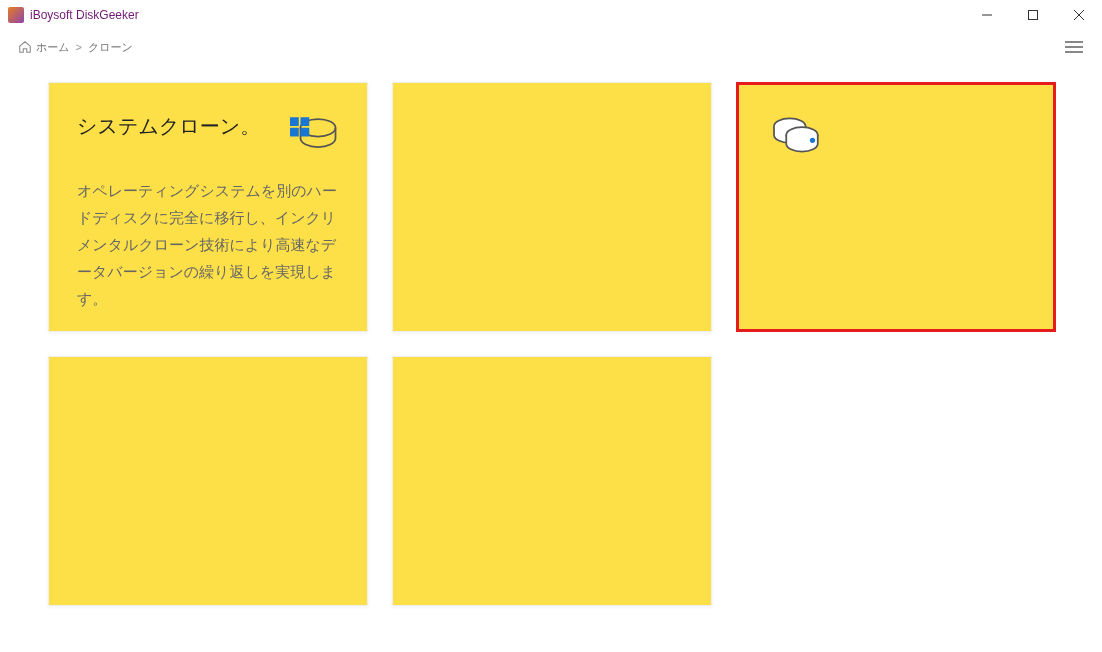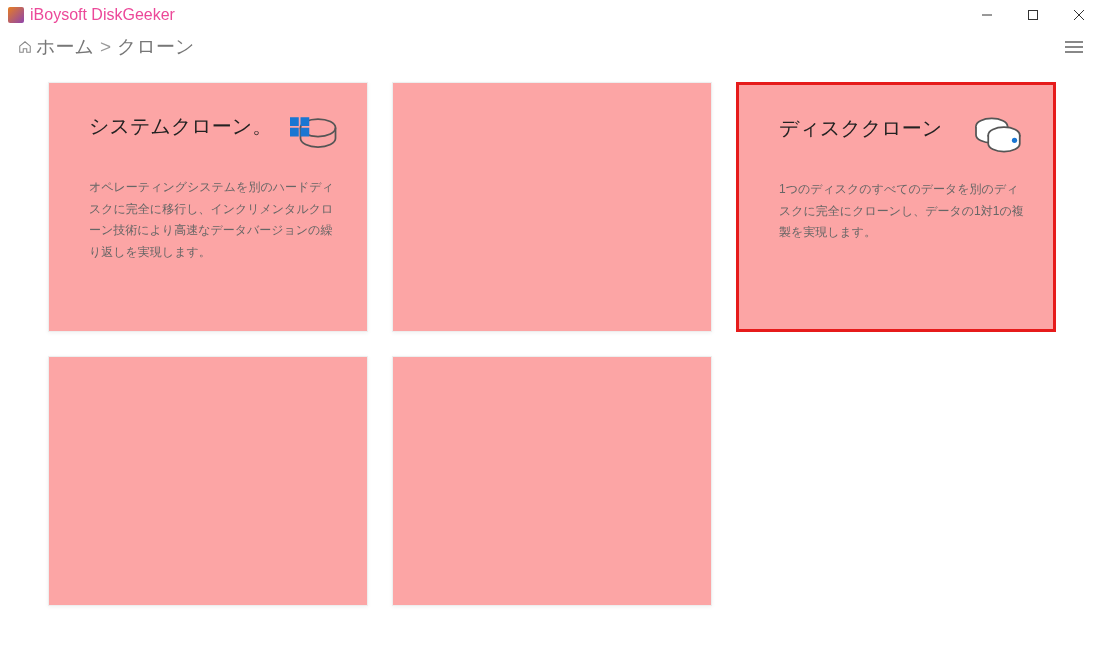--- a/index.html
+++ b/index.html
@@ -18,43 +18,43 @@
   border-bottom: 1px solid transparent;
 }
 .titlebar .app-icon {
   width: 16px;
   height: 16px;
   margin-right: 6px;
   background: linear-gradient(135deg, #e67e22, #8e44ad);
   border-radius: 2px;
 }
 .titlebar .title {
-  font-size: 16px;
-  color: #ec4899;
+  font-size: 12px;
+  color: #701a75;
 }
 .titlebar .window-controls {
   margin-left: auto;
   display: flex;
 }
 .titlebar .wc {
   width: 46px;
   height: 30px;
   display: flex;
   align-items: center;
   justify-content: center;
   cursor: pointer;
 }
 .titlebar .wc svg { width: 10px; height: 10px; }
 .topbar {
   height: 34px;
   display: flex;
   align-items: center;
   padding: 0 18px;
   color: #888;
-  font-size: 19px;
+  font-size: 11px;
 }
 .topbar .home-icon {
   width: 14px; height: 14px; margin-right: 4px;
   display: inline-flex; align-items: center; justify-content: center;
 }
 .topbar .crumb { color: #777; }
 .topbar .sep { margin: 0 6px; color: #999; }
 .topbar .hamburger {
   margin-left: auto;
   width: 20px; height: 20px;
@@ -62,24 +62,24 @@
   cursor: pointer;
 }
 .topbar .hamburger svg { width: 18px; height: 14px; }
 .content {
   padding: 18px 48px;
   display: grid;
   grid-template-columns: repeat(3, 320px);
   gap: 24px;
 }
 .card {
-  background: #fca5a5;
+  background: #fde047;
   border: 1px solid #eee;
   box-shadow: 0 1px 4px rgba(0,0,0,0.06);
-  padding: 28px 28px 28px 40px;
+  padding: 28px 28px 28px 28px;
   height: 250px;
   position: relative;
   cursor: pointer;
 }
 .card.highlight {
   border: 3px solid #e61b1b;
   box-shadow: none;
 }
 .card-head {
   display: flex;
@@ -93,21 +93,21 @@
   color: #222;
   line-height: 1.5;
   max-width: 210px;
 }
 .card-icon {
   width: 56px; height: 44px;
   display: flex; align-items: center; justify-content: center;
   flex-shrink: 0;
 }
 .card-desc {
-  font-size: 12px;
+  font-size: 15px;
   color: #666;
   line-height: 1.8;
 }
 </style>
 </head>
 <body>
 
 <div class="titlebar">
   <div class="app-icon"></div>
   <div class="title">iBoysoft DiskGeeker</div>
@@ -166,32 +166,30 @@
       </div>
     </div>
     <div class="card-desc">オペレーティングシステムを別のハードディスクに完全に移行し、インクリメンタルクローン技術により高速なデータバージョンの繰り返しを実現します。</div>
   </div>
 
   <div class="card">
   </div>
 
   <div class="card highlight">
     <div class="card-head">
-      <div class="card-title">ディスククローン</div>
       <div class="card-icon">
         <svg viewBox="0 0 64 48">
           <ellipse cx="26" cy="14" rx="18" ry="9" fill="#fff" stroke="#555" stroke-width="2"></ellipse>
           <path d="M8 14 L8 24 A18 9 0 0 0 44 24 L44 14" fill="#fff" stroke="#555" stroke-width="2"></path>
           <ellipse cx="40" cy="24" rx="18" ry="9" fill="#fff" stroke="#555" stroke-width="2"></ellipse>
           <path d="M22 24 L22 34 A18 9 0 0 0 58 34 L58 24" fill="#fff" stroke="#555" stroke-width="2"></path>
           <circle cx="52" cy="30" r="3" fill="#1976d2"></circle>
         </svg>
       </div>
     </div>
-    <div class="card-desc">1つのディスクのすべてのデータを別のディスクに完全にクローンし、データの1対1の複製を実現します。</div>
   </div>
 
   <div class="card">
   </div>
 
   <div class="card">
   </div>
 
 </div>
 

